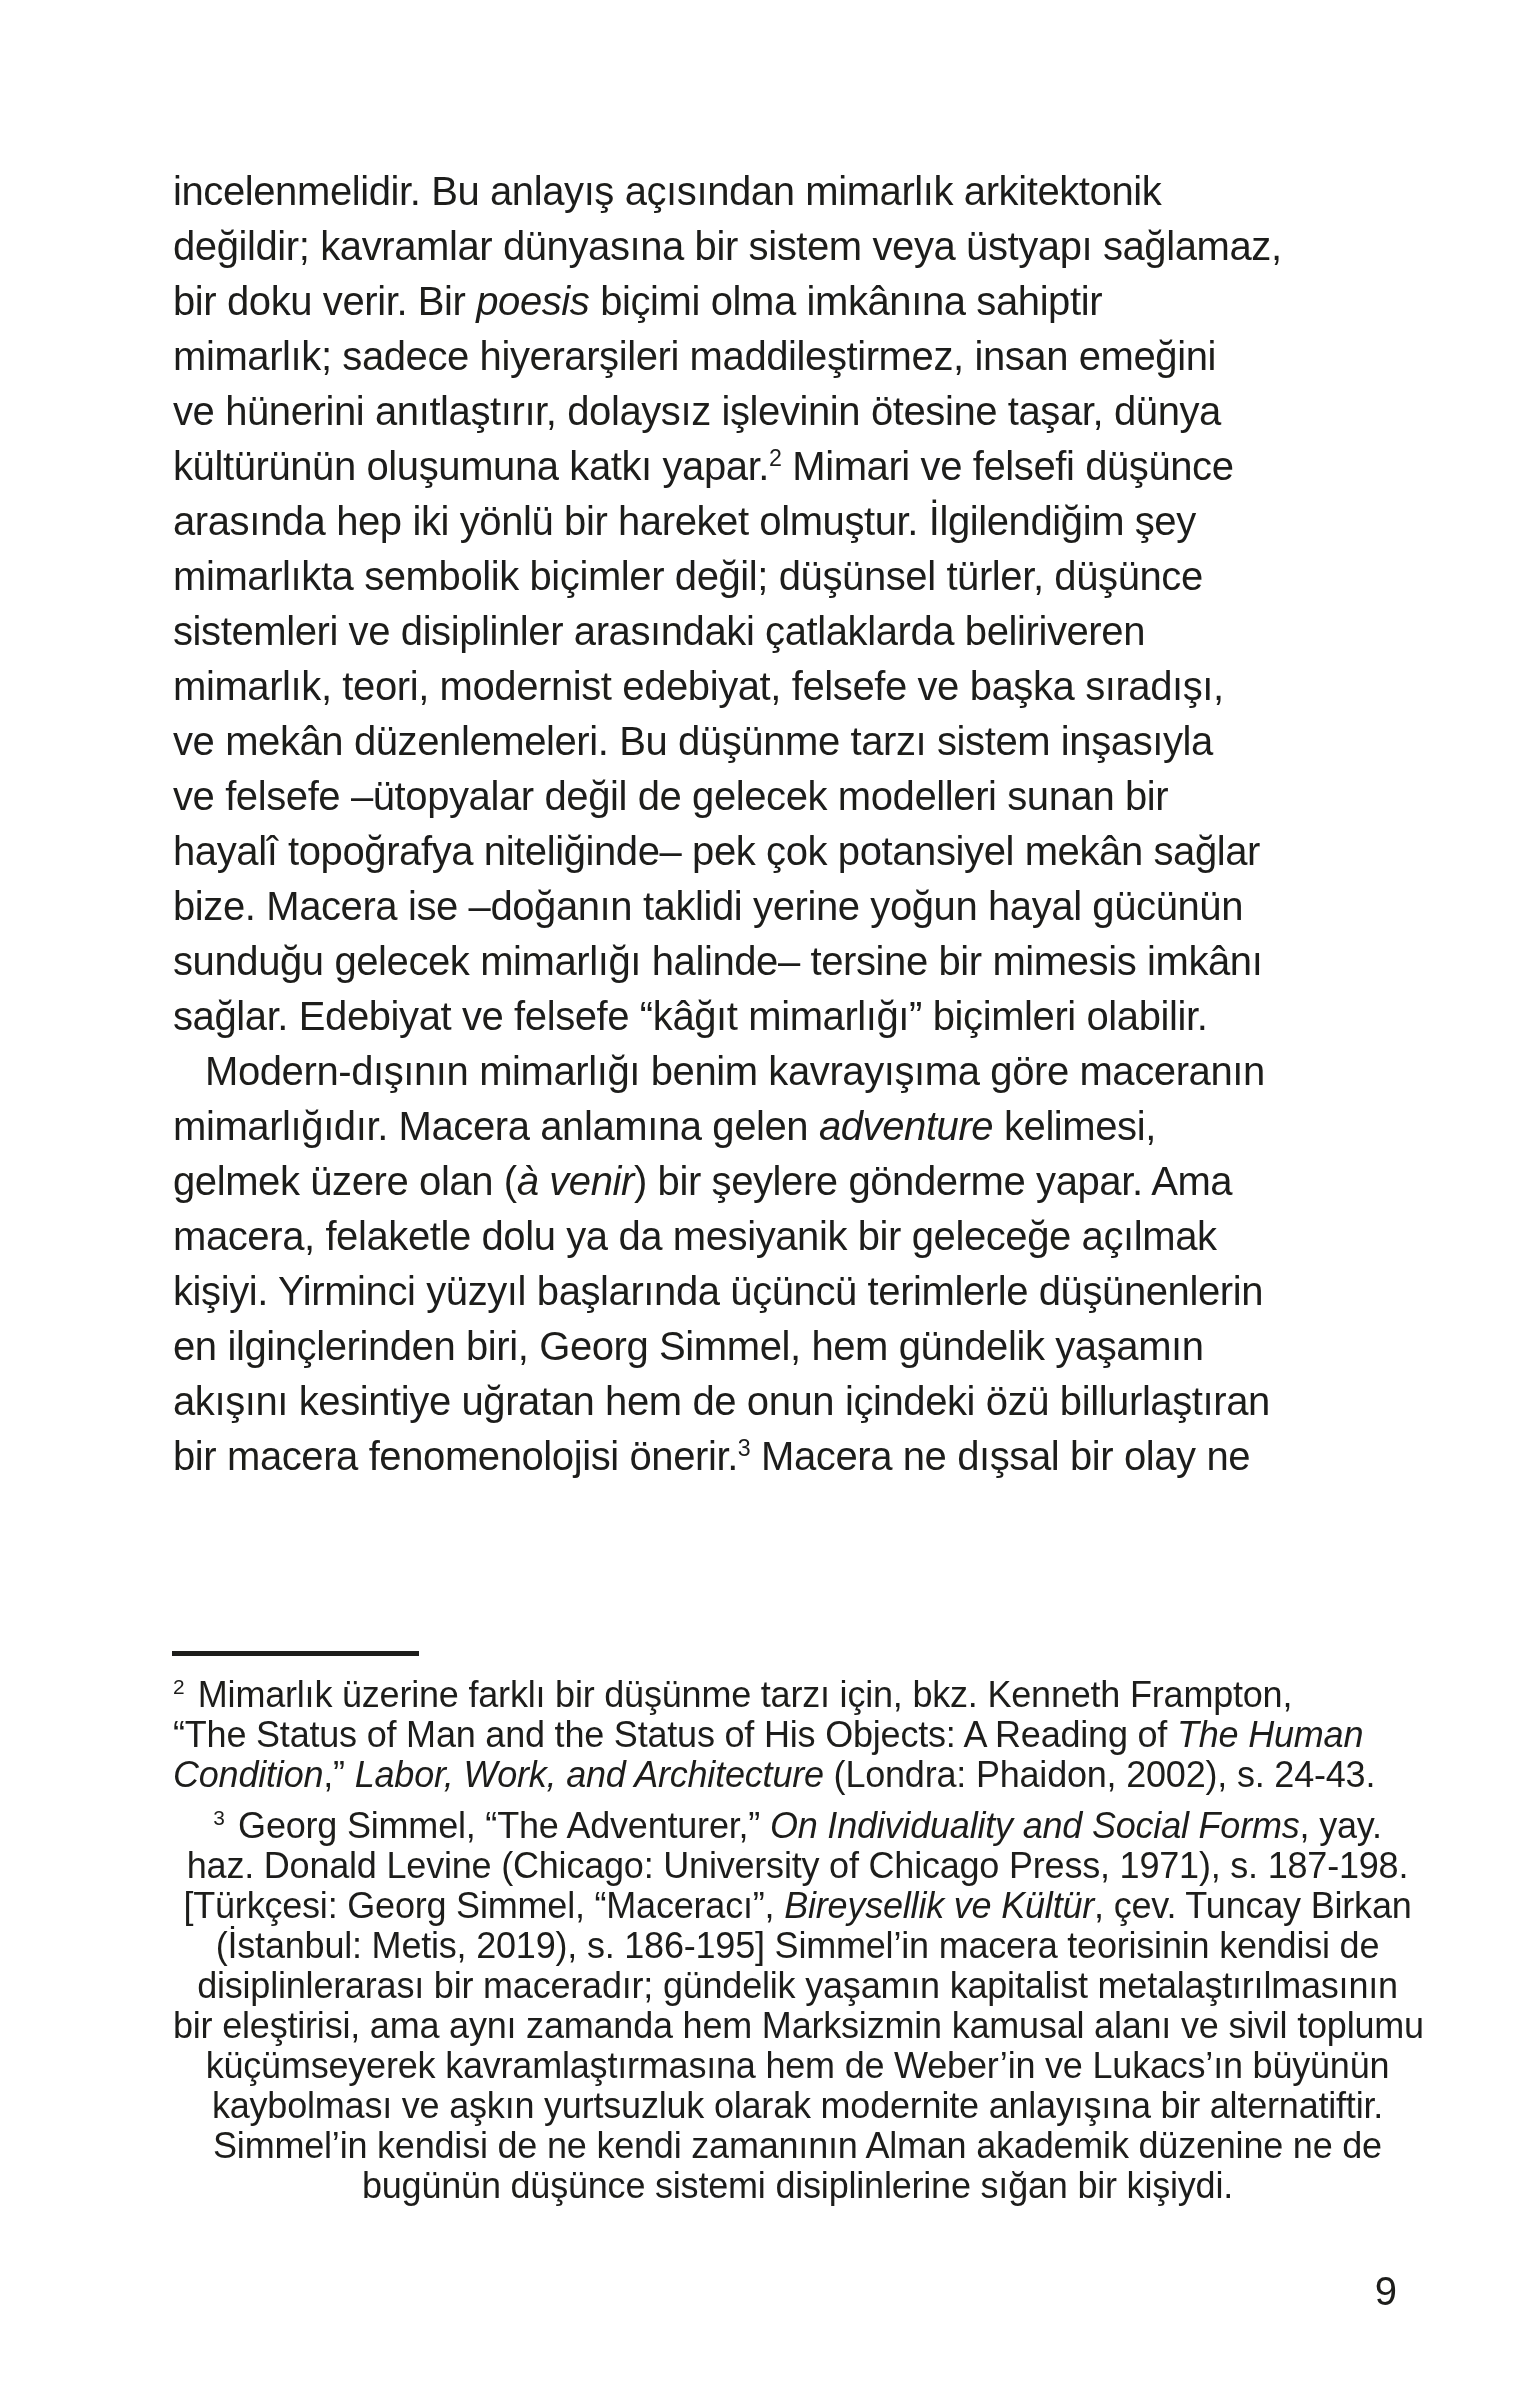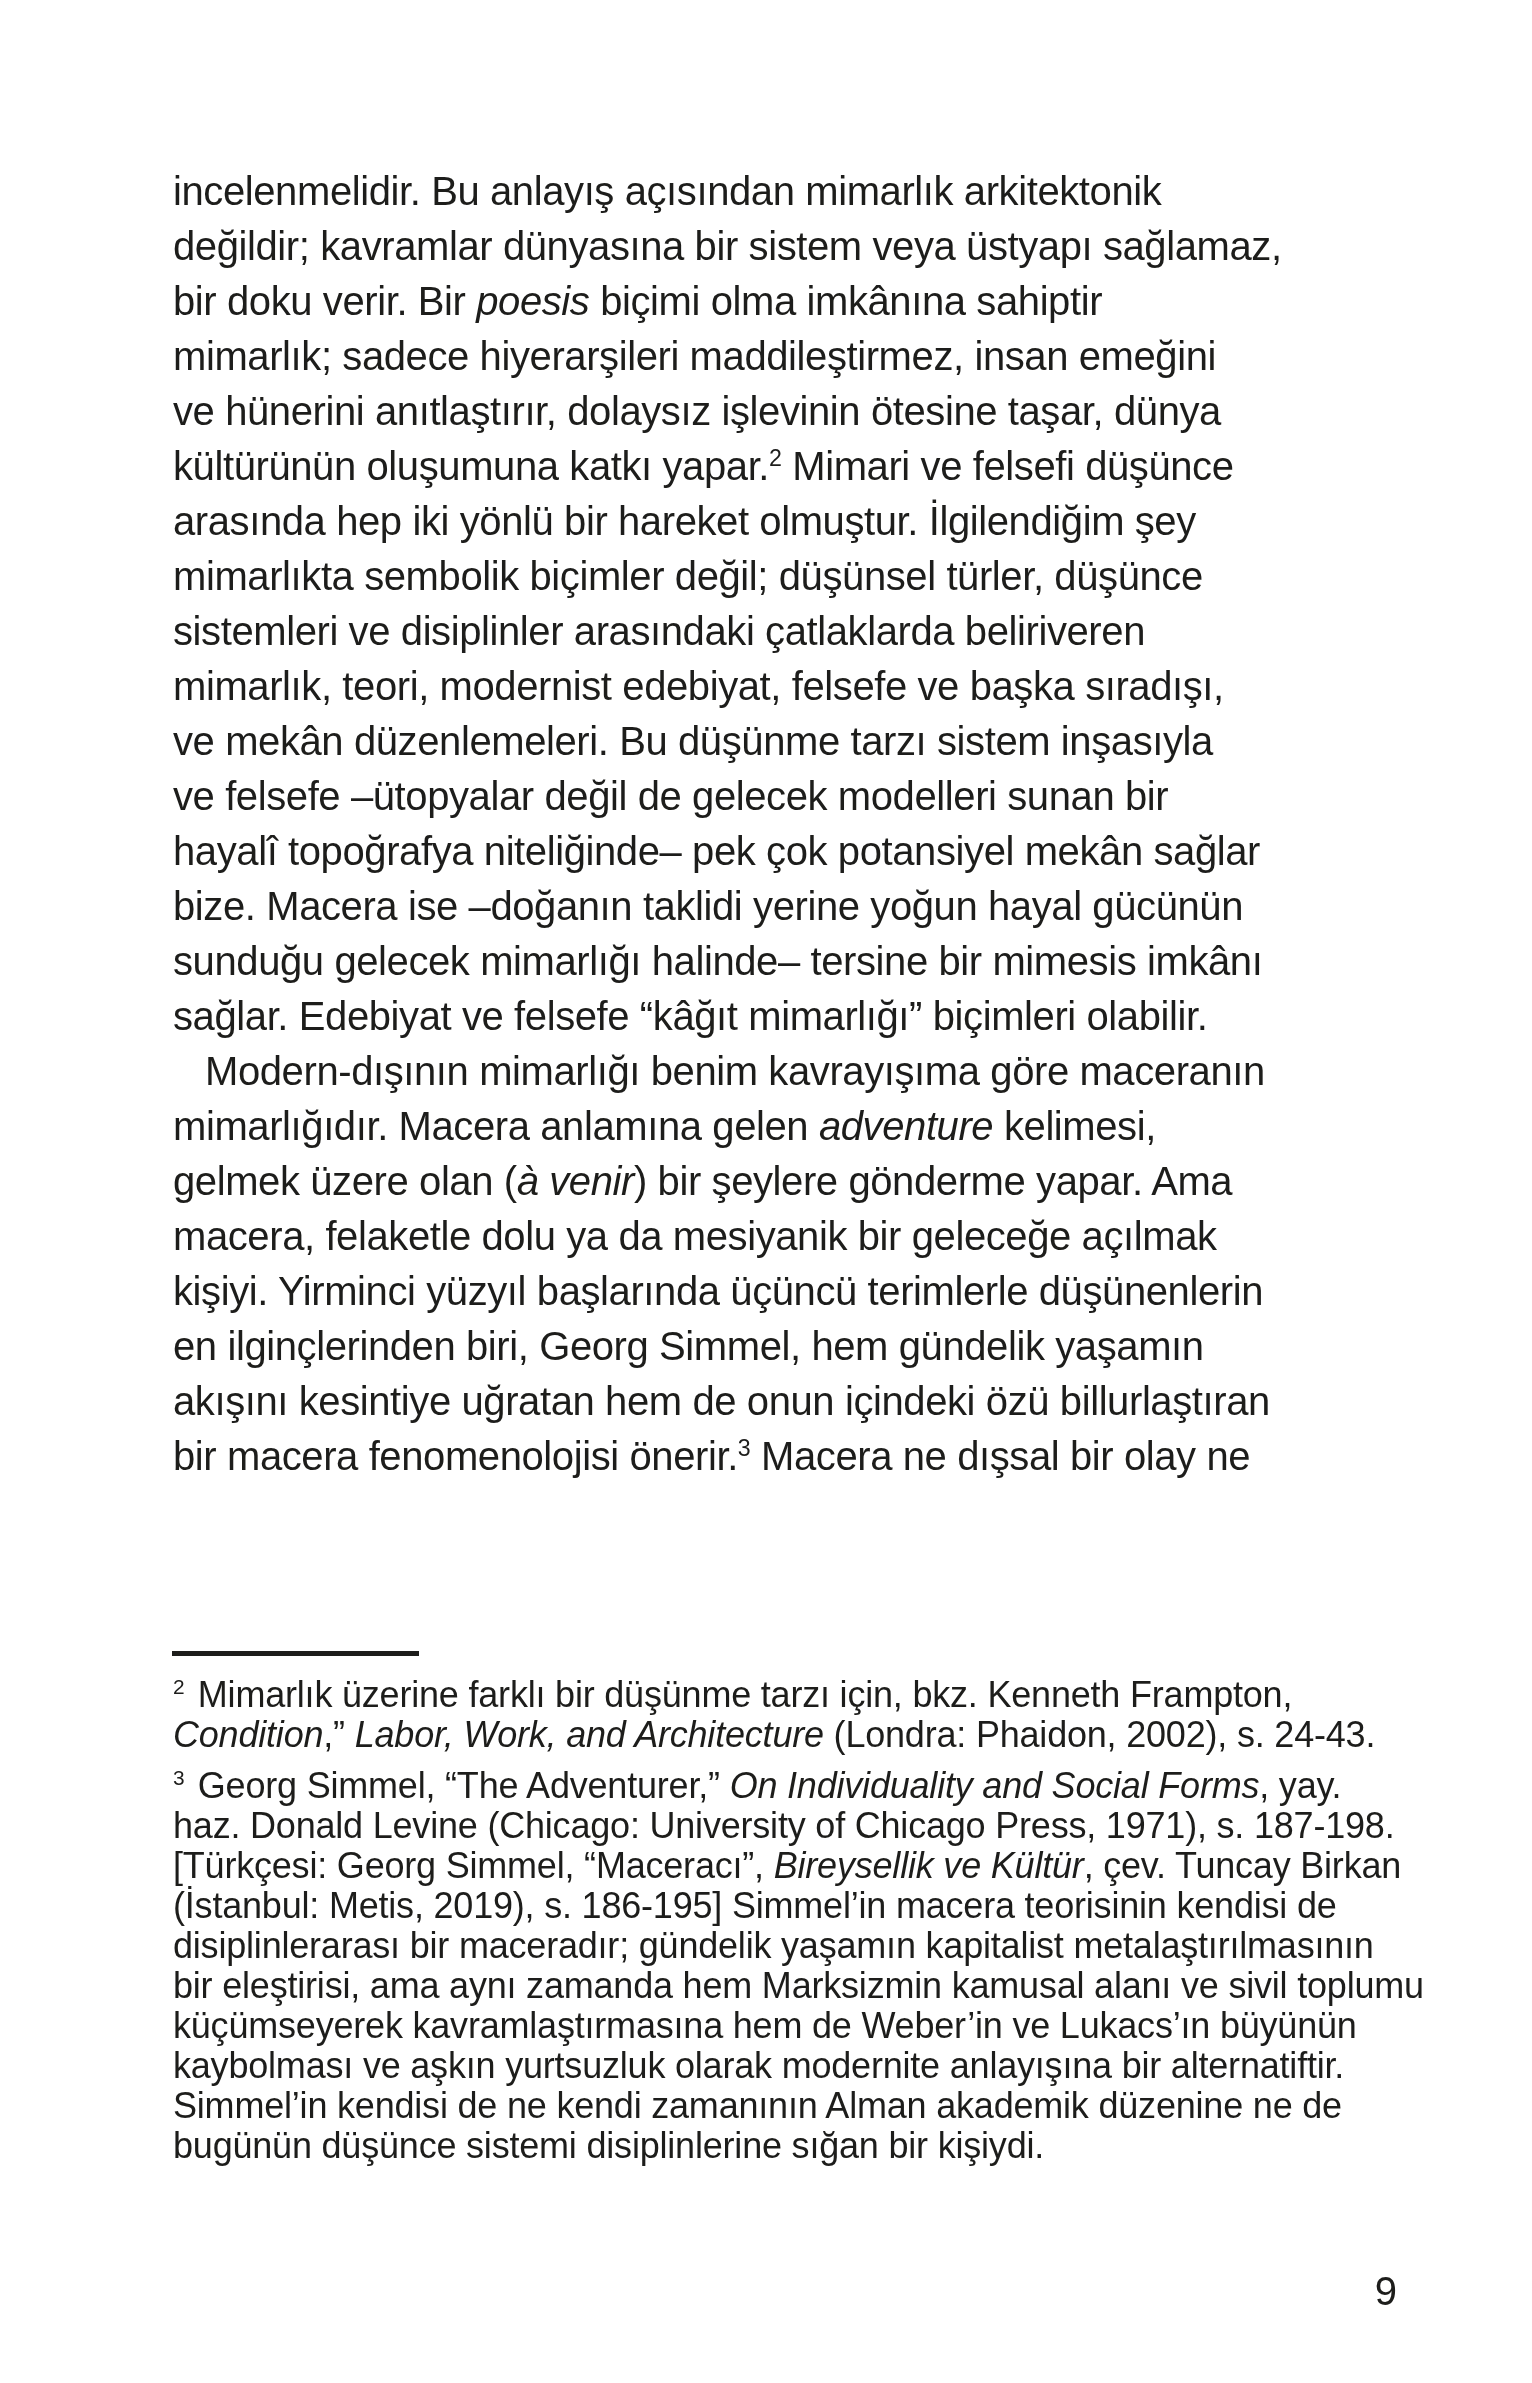--- a/index.html
+++ b/index.html
@@ -33,21 +33,21 @@
     background: #1d1d1b;
   }
   .footnotes { position: absolute; left: 173px; top: 1651px; width: 1249px; }
   .fn-line {
     height: 40px;
     line-height: 40px;
     font-size: 36px;
     white-space: nowrap;
     letter-spacing: -0.2px;
   }
-  .footnote + .footnote { margin-top: 10.6px; }
+  .footnote + .footnote { margin-top: 10.6px; text-align: center; }
   .fn-marker { margin-right: 13.4px; }
   .page-number {
     position: absolute;
     left: 1326px;
     top: 2247px;
     width: 71px;
     text-align: right;
     font-size: 40px;
     line-height: 40px;
   }
@@ -79,20 +79,21 @@
       <div class="line"><span>macera, felaketle dolu ya da mesiyanik bir geleceğe açılmak</span></div>
       <div class="line"><span>kişiyi. Yirminci yüzyıl başlarında üçüncü terimlerle düşünenlerin</span></div>
       <div class="line"><span>en ilginçlerinden biri, Georg Simmel, hem gündelik yaşamın</span></div>
       <div class="line"><span>akışını kesintiye uğratan hem de onun içindeki özü billurlaştıran</span></div>
       <div class="line"><span>bir macera fenomenolojisi önerir.</span><sup>3</sup><span> Macera ne dışsal bir olay ne</span></div>
     </main>
   <div class="fn-sep"></div>
   <section class="footnotes" id="footnotes">
       <div class="footnote">
         <div class="fn-line"><sup class="fn-marker">2</sup><span>Mimarlık üzerine farklı bir düşünme tarzı için, bkz. Kenneth Frampton,</span></div>
+        <div class="fn-line"><span>“The Status of Man and the Status of His Objects: A Reading of </span><span class="i">The Human</span></div>
         <div class="fn-line"><span class="i">Condition</span><span>,” </span><span class="i">Labor, Work, and Architecture</span><span> (Londra: Phaidon, 2002), s. 24-43.</span></div>
       </div>
       <div class="footnote">
         <div class="fn-line"><sup class="fn-marker">3</sup><span>Georg Simmel, “The Adventurer,” </span><span class="i">On Individuality and Social Forms</span><span>, yay.</span></div>
         <div class="fn-line"><span>haz. Donald Levine (Chicago: University of Chicago Press, 1971), s. 187-198.</span></div>
         <div class="fn-line"><span>[Türkçesi: Georg Simmel, “Maceracı”, </span><span class="i">Bireysellik ve Kültür</span><span>, çev. Tuncay Birkan</span></div>
         <div class="fn-line"><span>(İstanbul: Metis, 2019), s. 186-195] Simmel’in macera teorisinin kendisi de</span></div>
         <div class="fn-line"><span>disiplinlerarası bir maceradır; gündelik yaşamın kapitalist metalaştırılmasının</span></div>
         <div class="fn-line"><span>bir eleştirisi, ama aynı zamanda hem Marksizmin kamusal alanı ve sivil toplumu</span></div>
         <div class="fn-line"><span>küçümseyerek kavramlaştırmasına hem de Weber’in ve Lukacs’ın büyünün</span></div>

